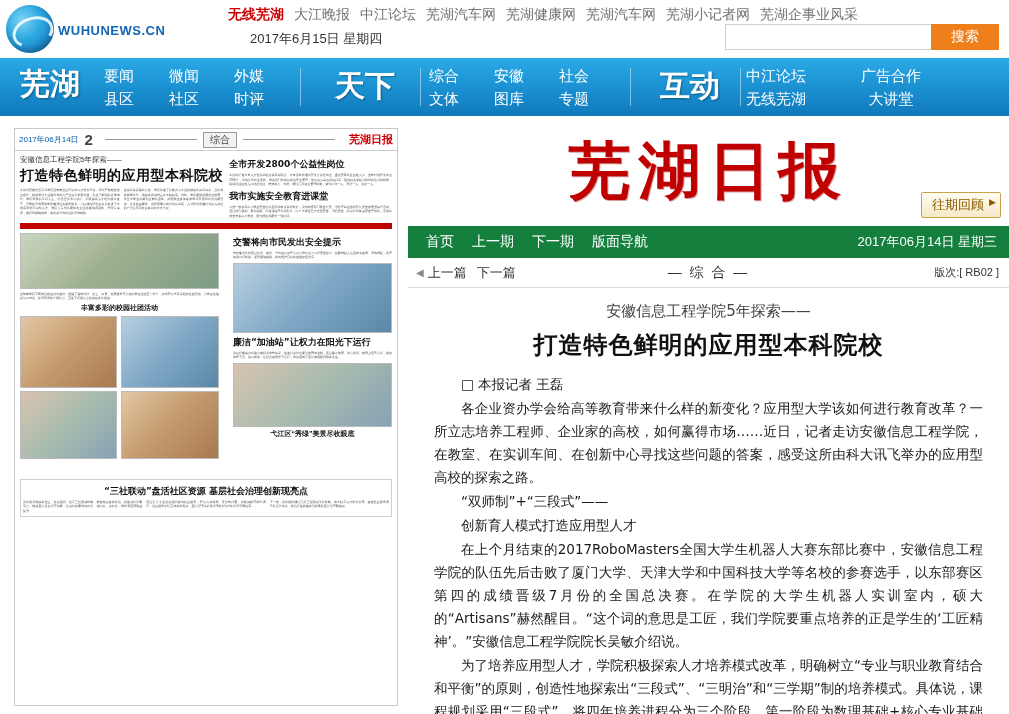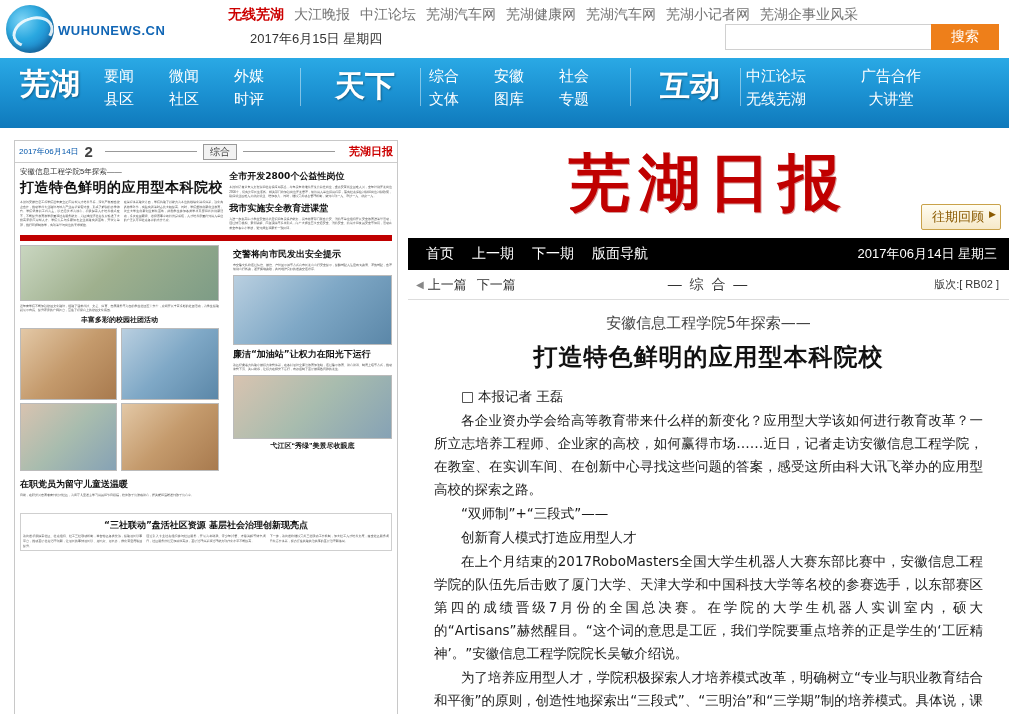--- a/index.html
+++ b/index.html
@@ -66,21 +66,21 @@
     border-right: none; padding: 0 6px; font-size: 13px; outline: none;
   }
   .searchbox button {
     width: 68px; height: 26px; border: none; cursor: pointer;
     background: #ee7f1a; color: #ffffff; font-size: 14px;
     font-family: "Liberation Sans", sans-serif;
   }
 
   
   .nav {
-    position: relative; height: 70px;
+    position: relative; height: 58px;
     background: linear-gradient(#2aa9e5 0%, #1a8fd0 55%, #0f79bb 100%);
     color: #ffffff;
   }
   .nav-brand {
     position: absolute; left: 20px; top: 6px;
     font-size: 30px; font-weight: bold; color: #ffffff;
     font-family: "DejaVu Serif", serif;
     text-shadow: 1px 1px 2px rgba(0,0,0,.35);
   }
   .nav-col {
@@ -169,21 +169,21 @@
     border: 1px solid #c9a24a; background: linear-gradient(#fffdf2,#f6e9c8);
     color: #8a5a00; font-size: 13px; padding: 3px 16px 3px 10px;
     border-radius: 2px; cursor: pointer;
   }
   .backissue:after {
     content: "\25B6"; position: absolute; right: 4px; top: 4px;
     font-size: 9px; color: #8a5a00;
   }
 
   .redbar {
-    height: 32px; background: #000000; color: #ffffff;
+    height: 32px; background: #15803d; color: #ffffff;
     display: flex; align-items: center; font-size: 14px; position: relative;
   }
   .redbar .item { margin-left: 18px; cursor: pointer; }
   .redbar .date { position: absolute; right: 12px; font-size: 13px; }
 
   .subbar {
     height: 30px; border-bottom: 1px solid #dddddd; position: relative;
     display: flex; align-items: center; font-size: 13px; color: #333;
   }
   .subbar .arrow { color: #888; margin: 0 4px 0 8px; font-size: 10px; }
@@ -336,24 +336,20 @@
             <div class="pp-text">市交警支队将通过短信、微信、户外显示屏等方式向市民发出出行安全提示，提醒驾驶人注意雨天路滑、谨慎驾驶，合理规划出行线路，避开拥堵路段，共同维护良好的道路交通秩序。</div>
             <div class="pp-photo cool" style="height:70px;margin-top:3px"></div>
             <div class="pp-sub">廉洁“加油站”让权力在阳光下运行</div>
             <div class="pp-text">该区纪委着力构建小微权力监督体系，在各村居设立廉洁教育加油站，通过警示教育、谈心谈话、制度上墙等方式，推动监督下沉、关口前移，让权力在阳光下运行，有效遏制了基层微腐败问题的发生。</div>
             <div class="pp-photo mix" style="height:64px;margin-top:3px"></div>
             <div class="pp-caption">弋江区“秀绿”美景尽收眼底</div>
           </div>
         </div>
 
         <div style="display:flex;gap:6px;margin-top:4px;">
-          <div style="flex:1">
-            <div class="pp-sub">在职党员为留守儿童送温暖</div>
-            <div class="pp-text">日前，在职党员志愿者来到结对社区，为留守儿童送去学习用品和节日祝福，陪伴孩子们游戏谈心，把关爱和温暖送到孩子们心中。</div>
-          </div>
         </div>
 
         <div class="pp-box">
           <div class="pp-sub" style="text-align:center">“三社联动”盘活社区资源 基层社会治理创新现亮点</div>
           <div style="display:flex;gap:4px">
             <div class="pp-text" style="flex:1">该街道积极探索社区、社会组织、社工三社联动机制，整合辖区各类资源，搭建居民议事平台，推动基层社会治理创新，让居民的事情居民议、居民定、居民办，群众满意度明显提升。</div>
             <div class="pp-text" style="flex:1">通过引入专业社会组织参与社区服务，开展为老助残、青少年托管、矛盾调解等特色项目，社区服务供给更加精准高效，基层治理体系和治理能力现代化水平不断提高。</div>
             <div class="pp-text" style="flex:1">下一步，该街道将继续完善三社联动工作机制，加大社工人才培养力度，健全社区服务项目化运作体系，努力打造共建共治共享的基层治理新格局。</div>
           </div>
         </div>

